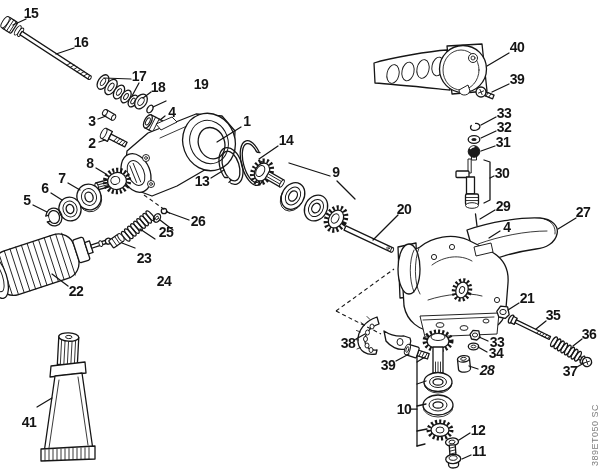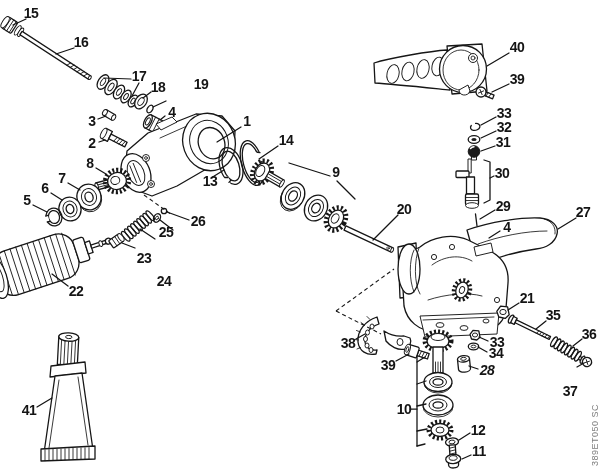--- a/index.html
+++ b/index.html
@@ -556,21 +556,21 @@
       <div class="callout" style="left: 31px; top: 13px;">15</div>
       <div class="callout" style="left: 81px; top: 42px; text-align: center;">16</div>
       <div class="callout" style="left: 139px; top: 76px;">17</div>
       <div class="callout" style="left: 158px; top: 87px;">18</div>
       <div class="callout" style="left: 173px; top: 84px; margin-left: 28px;">19</div>
       <div class="callout" style="left: 172px; top: 112px;">4</div>
       <div class="callout" style="left: 92px; top: 121px;">3</div>
       <div class="callout" style="left: 92px; top: 143px;">2</div>
       <div class="callout" style="left: 247px; top: 121px;">1</div>
       <div class="callout" style="left: 286px; top: 140px;">14</div>
-      <div class="callout" style="left: 210px; top: 181px;">13</div>
+      <div class="callout" style="left: 202px; top: 181px;">13</div>
       <div class="callout" style="left: 336px; top: 172px;">9</div>
       <div class="callout" style="left: 90px; top: 163px;">8</div>
       <div class="callout" style="left: 62px; top: 178px;">7</div>
       <div class="callout" style="left: 45px; top: 188px;">6</div>
       <div class="callout" style="left: 27px; top: 200px;">5</div>
       <div class="callout" style="left: 198px; top: 221px;">26</div>
       <div class="callout" style="left: 166px; top: 232px;">25</div>
       <div class="callout" style="left: 164px; top: 241px; margin-top: 40px;">24</div>
       <div class="callout" style="left: 144px; top: 250px; margin-top: 8px;">23</div>
       <div class="callout" style="left: 76px; top: 291px;">22</div>
@@ -580,27 +580,27 @@
       <div class="callout" style="left: 504px; top: 113px;">33</div>
       <div class="callout" style="left: 504px; top: 127px;">32</div>
       <div class="callout" style="left: 503px; top: 142px;">31</div>
       <div class="callout" style="left: 502px; top: 173px;">30</div>
       <div class="callout" style="left: 503px; top: 206px;">29</div>
       <div class="callout" style="left: 507px; top: 227px;">4</div>
       <div class="callout" style="left: 583px; top: 212px;">27</div>
       <div class="callout" style="left: 527px; top: 298px;">21</div>
       <div class="callout" style="left: 553px; top: 315px;">35</div>
       <div class="callout" style="left: 589px; top: 334px;">36</div>
-      <div class="callout" style="left: 570px; top: 371px; margin-top: 20px;">37</div>
+      <div class="callout" style="left: 570px; top: 371px;">37</div>
       <div class="callout" style="left: 497px; top: 342px;">33</div>
       <div class="callout" style="left: 496px; top: 353px;">34</div>
       <div class="callout" style="left: 487px; top: 370px; font-style: italic;">28</div>
       <div class="callout" style="left: 348px; top: 343px;">38</div>
       <div class="callout" style="left: 388px; top: 365px;">39</div>
       <div class="callout" style="left: 404px; top: 409px;">10</div>
       <div class="callout" style="left: 478px; top: 430px;">12</div>
       <div class="callout" style="left: 479px; top: 451px;">11</div>
-      <div class="callout" style="left: 29px; top: 410px;">41</div>
+      <div class="callout" style="left: 29px; top: 422px;">41</div>
     </div>
 
 <div class="plate-code">389ET050 SC</div>
 
 </div>
 
 </body></html>

